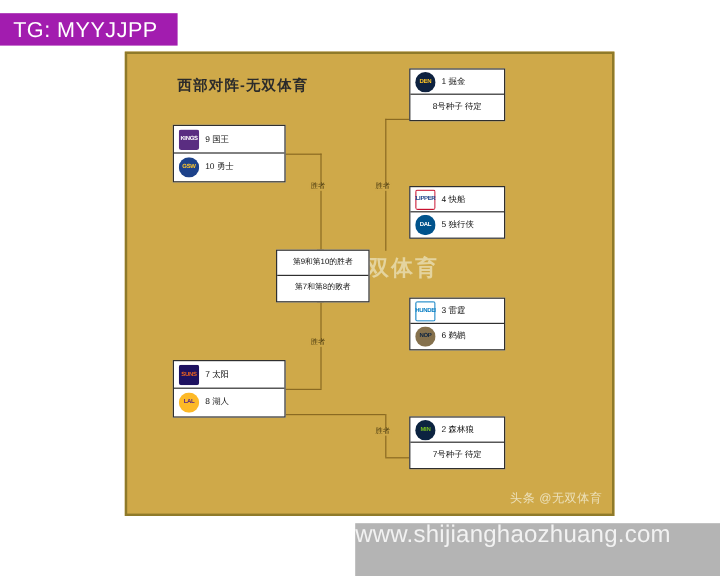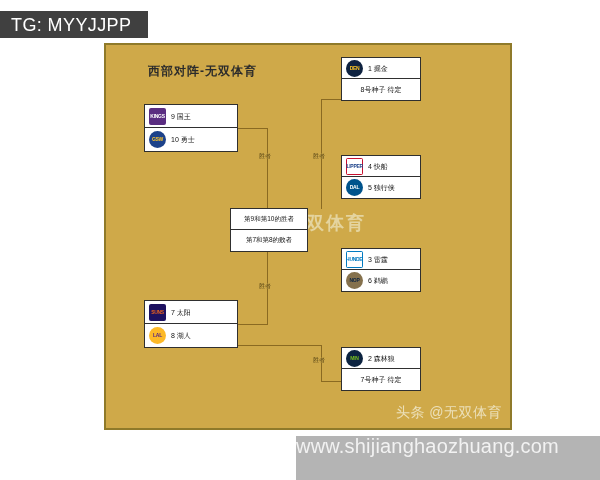--- a/index.html
+++ b/index.html
@@ -7,21 +7,21 @@
     width:600px;height:480px;
     background:#ffffff;
     font-family:"Liberation Sans","DejaVu Sans",sans-serif;
     position:relative;overflow:hidden;
   }
 
   
   #tg-banner{
     position:absolute;left:0;top:11px;
     width:148px;height:27px;
-    background:#404040;
+    background:#a21caf;
     display:flex;align-items:center;
     box-sizing:border-box;padding-left:11px;
   }
   #tg-banner .txt{
     color:#ffffff;font-size:18px;letter-spacing:.4px;line-height:1;
   }
 
   
   #site-banner{
     position:absolute;left:296px;top:436px;
@@ -53,21 +53,21 @@
   
   .wm-center{
     position:absolute;left:180px;top:166px;
     font-size:18px;font-weight:bold;
     color:#e8dcae;opacity:.85;
     letter-spacing:2px;white-space:nowrap;
     pointer-events:none;
   }
   .wm-corner{
     position:absolute;right:8px;bottom:6px;
-    font-size:14px;color:#efe6c6;opacity:.9;
+    font-size:10px;color:#efe6c6;opacity:.9;
     letter-spacing:.5px;white-space:nowrap;
     pointer-events:none;
   }
 
   
   .box{
     position:absolute;
     background:#ffffff;
     border:1px solid #2f2f2f;
     box-sizing:border-box;

